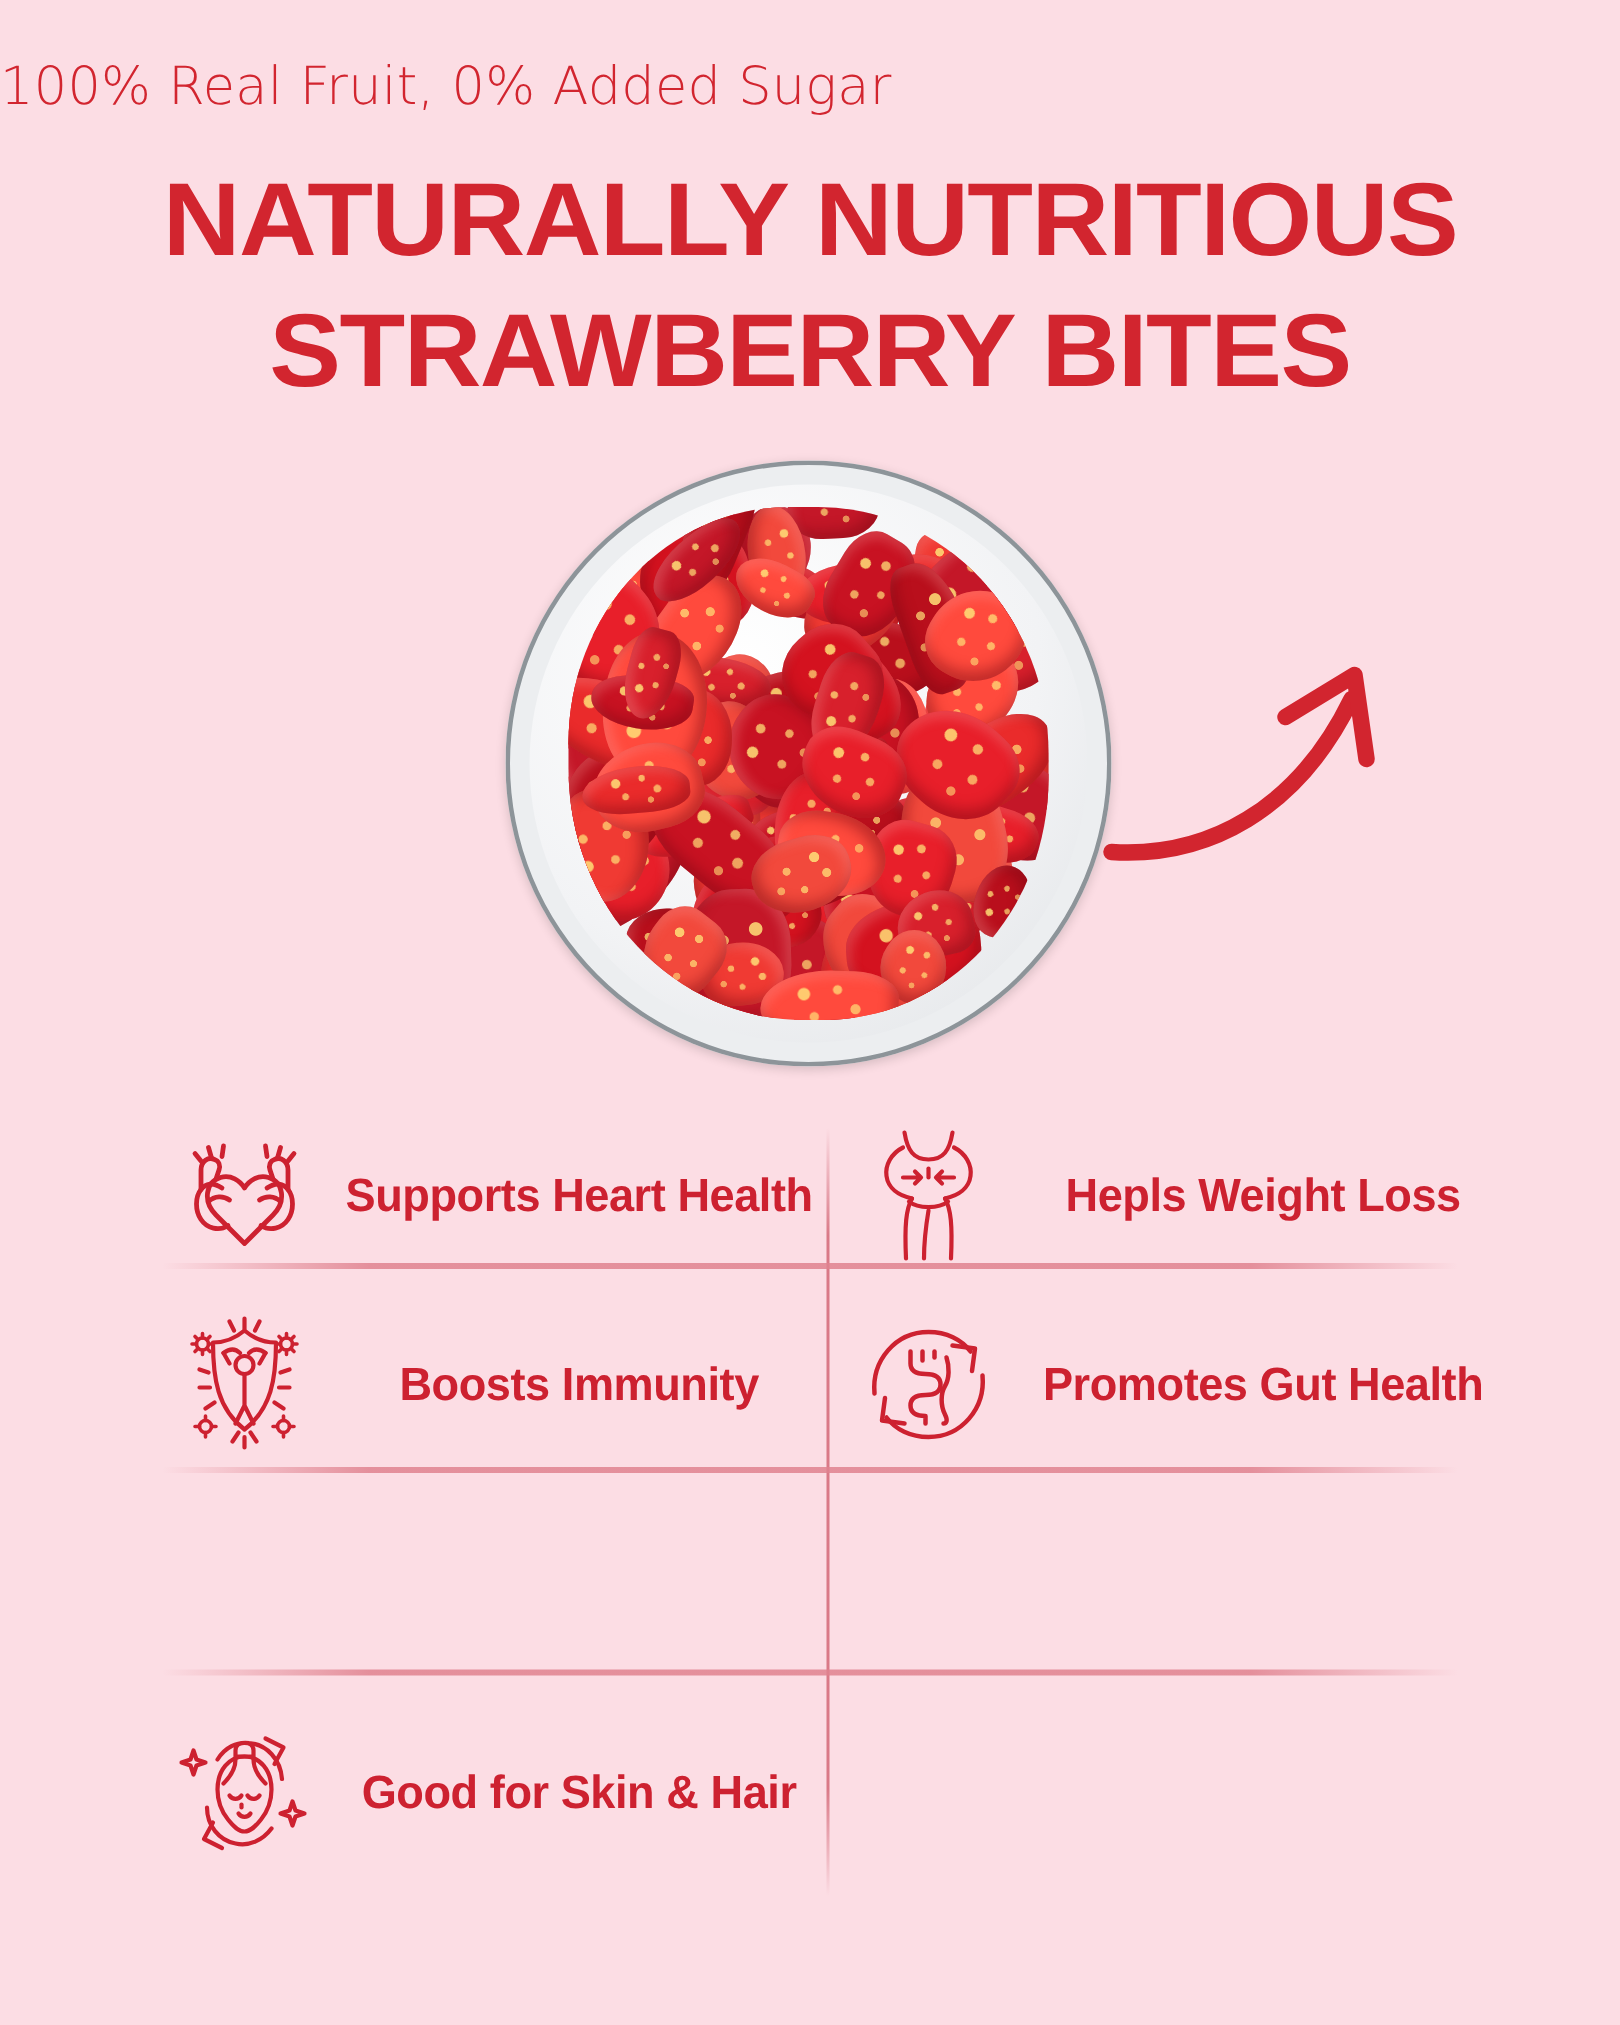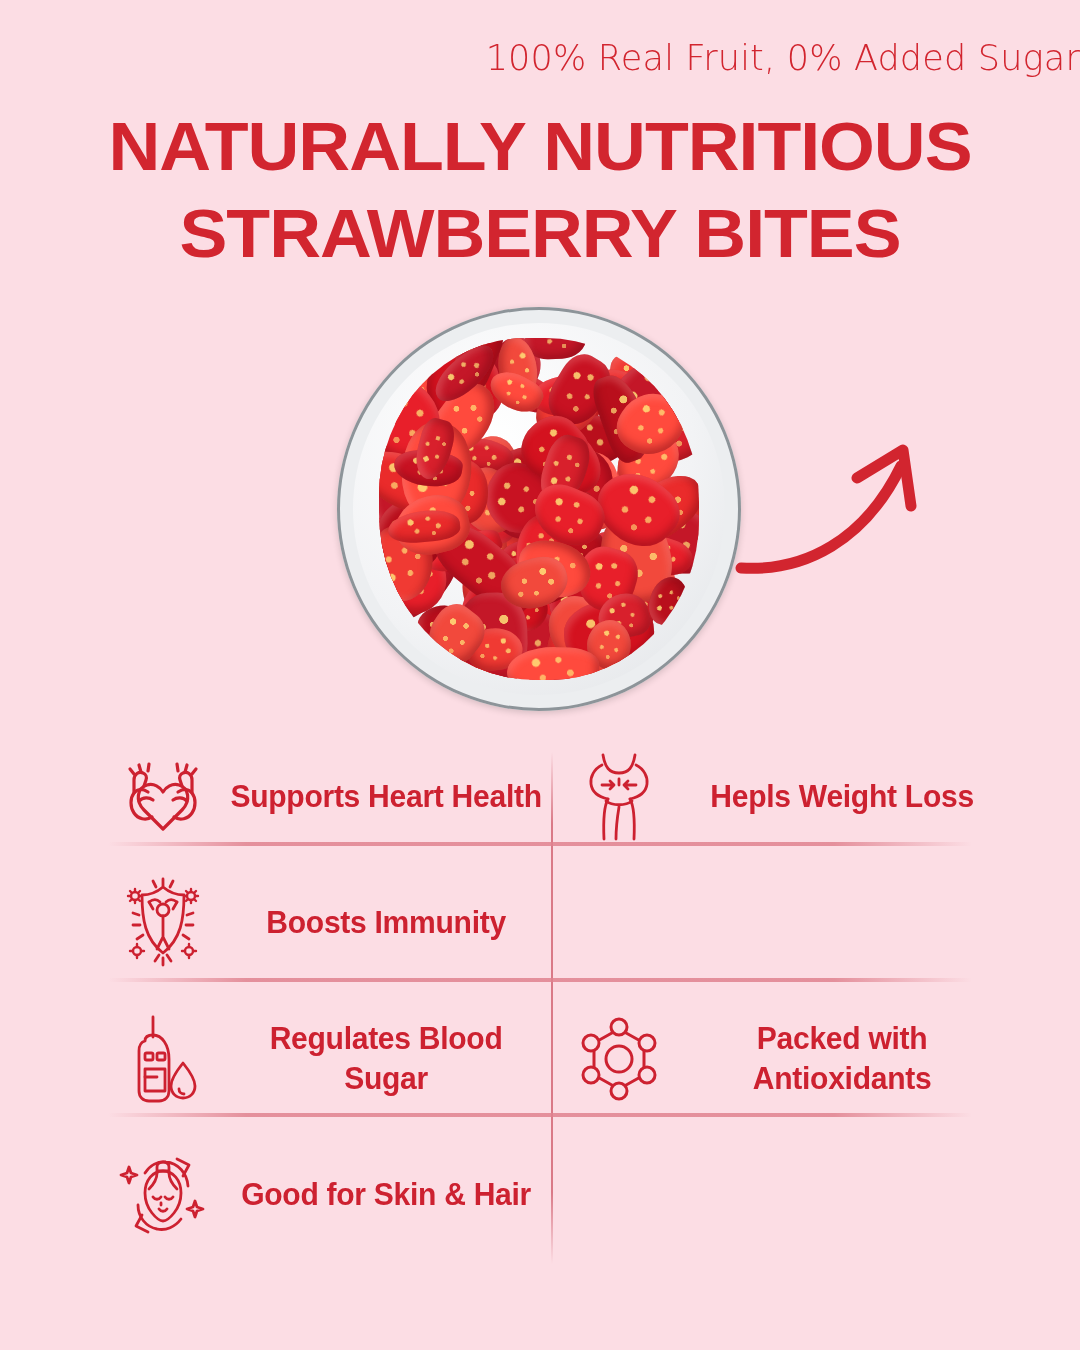--- a/index.html
+++ b/index.html
@@ -7,21 +7,21 @@
     width:1080px;height:1350px;overflow:hidden;
     background:#fcdde4;
     font-family:"Liberation Sans",sans-serif;
     position:relative;
   }
   #stage{position:relative;width:1080px;height:1350px;}
 
   
   .subtitle{
     position:absolute;top:38px;left:0;width:1080px;
-    text-align:right;
+    text-align:left;
     font-family:"DejaVu Sans",sans-serif;
     font-weight:300;
     font-size:35px;
     letter-spacing:.2px;
     color:#d2252f;
     white-space:nowrap;
   }
   .title{
     position:absolute;left:0;width:1080px;text-align:center;
     font-family:"Liberation Sans",sans-serif;
@@ -340,56 +340,38 @@
             <path d="M46 56 C44 68 43 78 43 88"></path>
             <path d="M46 28 L46 34"></path>
             <path d="M29 34 L41 34 M37 30 L41 34 L37 38"></path>
             <path d="M63 34 L51 34 M55 30 L51 34 L55 38"></path>
           </g>
         </svg>
       </div>
       <div class="lbl">Hepls Weight Loss</div>
     </div>
 
-
-    <div class="cell c-l r3">
-      <div class="ic">
-        <svg width="80" height="96" viewBox="0 0 80 96">
-          <g fill="none" stroke="#cd2130" stroke-width="2.8" stroke-linecap="round" stroke-linejoin="round">
-            <path d="M30 6 L30 26"></path>
-            <path d="M22 30 C22 26 25 24 30 24 C39 24 46 34 46 48 L46 80 C46 86 42 90 36 90 L26 90 C20 90 16 86 16 80 L16 40 C16 34 18 31 22 30 Z"></path>
-            <rect x="22" y="42" width="8" height="7" rx="1.6"></rect>
-            <rect x="34" y="42" width="8" height="7" rx="1.6"></rect>
-            <path d="M22 58 L42 58 L42 80 L22 80 Z"></path>
-            <path d="M22 66 L34 66"></path>
-            <path d="M60 52 C68 62 72 69 72 75 C72 82 67 87 60 87 C53 87 48 82 48 75 C48 69 52 62 60 52 Z"></path>
-            <path d="M56 78 C56 81 58 83 61 83"></path>
-          </g>
-        </svg>
-      </div>
-      <div class="lbl">Regulates Blood Sugar</div>
-    </div>
-
-    <div class="cell c-r r3">
-      <div class="ic">
-        <svg width="86" height="92" viewBox="0 0 86 92">
+    <div class="cell c-r r2">
+      <div class="ic">
+        <svg width="92" height="92" viewBox="0 0 92 92">
           <g fill="none" stroke="#cd2130" stroke-width="3" stroke-linecap="round" stroke-linejoin="round">
-            <path d="M43 16 L68 30 L68 62 L43 76 L18 62 L18 30 Z"></path>
-            <circle cx="43" cy="46" r="13"></circle>
-            <circle cx="43" cy="14" r="8" fill="#fcdde4"></circle>
-            <circle cx="71" cy="30" r="8" fill="#fcdde4"></circle>
-            <circle cx="71" cy="62" r="8" fill="#fcdde4"></circle>
-            <circle cx="43" cy="78" r="8" fill="#fcdde4"></circle>
-            <circle cx="15" cy="62" r="8" fill="#fcdde4"></circle>
-            <circle cx="15" cy="30" r="8" fill="#fcdde4"></circle>
-          </g>
-        </svg>
-      </div>
-      <div class="lbl">Packed with Antioxidants</div>
-    </div>
+            <path d="M10 52 C8 30 24 11 46 11 C58 11 68 16 74 24"></path>
+            <path d="M62 20 L77 22 L75 37"></path>
+            <path d="M82 40 C84 62 68 81 46 81 C34 81 24 76 18 68"></path>
+            <path d="M30 72 L15 70 L17 55"></path>
+            <path d="M34 24 L34 32 C34 37 38 39 44 39 C50 39 54 41 54 46 C54 51 50 53 44 53 C38 53 34 55 34 60 C34 65 38 67 44 67 L44 72"></path>
+            <path d="M42 24 L42 30 M58 28 C60 34 60 42 57 47 C54 52 54 60 57 66 C59 70 58 72 56 72"></path>
+            <path d="M50 24 L50 28"></path>
+          </g>
+        </svg>
+      </div>
+      <div class="lbl">Promotes Gut Health</div>
+    </div>
+
+
 
     <div class="cell c-l r4">
       <div class="ic">
         <svg width="96" height="96" viewBox="0 0 96 96">
           <g fill="none" stroke="#cd2130" stroke-width="2.8" stroke-linecap="round" stroke-linejoin="round">
             <path d="M30 26 C35 18 43 14 51 15 C63 16 72 26 73 39"></path>
             <path d="M62 12 L74 18 L68 29"></path>
             <path d="M66 72 C60 80 51 84 42 82 C31 80 23 70 23 58"></path>
             <path d="M33 85 L21 79 L27 68"></path>
             <path d="M48 24 C38 24 30 33 30 46 C30 54 33 61 37 66 C41 71 44 74 48 74 C52 74 55 71 59 66 C63 61 66 54 66 46 C66 33 58 24 48 24 Z"></path>

